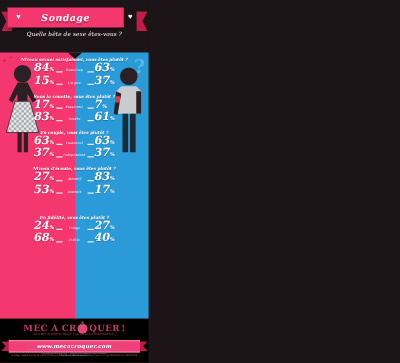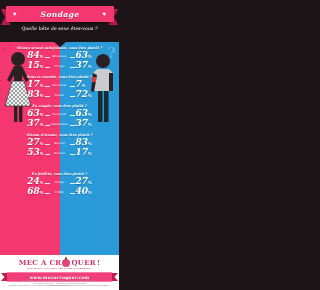--- a/index.html
+++ b/index.html
@@ -7,21 +7,21 @@
     width: 119px; height: 290px;
     background: #1c1417;
     font-family: "Liberation Sans", sans-serif;
     overflow: hidden;
   }
   .poster { position: relative; width: 119px; height: 290px; background: #1c1417; }
 
   
   .header { position: relative; height: 42px; background: #1c1417; }
   .ribbon {
-    position: absolute; left: 6px; top: 6px; width: 108px; height: 16px;
+    position: absolute; left: 6px; top: 6px; width: 93px; height: 16px;
     background: #f4386f;
     display: flex; align-items: center; justify-content: center;
     box-shadow: 0 1px 2px rgba(0,0,0,.45);
   }
   .ribbon-title {
     color: #ffffff; font-family: "DejaVu Serif", serif; font-style: italic;
     font-weight: bold; font-size: 7.5px; letter-spacing: .4px;
     text-shadow: 0 1px 1px rgba(0,0,0,.3);
   }
   .ribbon-tail {
@@ -96,21 +96,21 @@
     position: relative; top: 1px;
   }
   .answer::before, .answer::after {
     content: ""; position: absolute; top: 50%; width: 5px; height: 1px;
     background: rgba(255,255,255,.85);
   }
   .answer::before { left: 0; }
   .answer::after { right: 0; }
 
   
-  .footer { position: relative; height: 35px; background: #ffffff; }
+  .footer { position: relative; height: 35px; background: #000000; }
   .logo-wrap {
     position: absolute; left: 0; right: 0; top: 3px;
     display: flex; align-items: center; justify-content: center; gap: 1px;
   }
   .logo-txt {
     color: #c4386b; font-family: "DejaVu Serif", serif; font-weight: bold;
     font-size: 7px; letter-spacing: .3px;
   }
   .logo-apple {
     width: 8px; height: 8px; border-radius: 50%; background: #e0457c;
@@ -263,21 +263,21 @@
     <div class="qblock" style="top:33px">
       <div class="qtext">Sous la couette, vous êtes plutôt ?</div>
       <div class="row">
         <span class="pct l"><span>17</span><span class="sfx">%</span></span>
         <span class="answer">Passionné</span>
         <span class="pct r"><span>7</span><span class="sfx">%</span></span>
       </div>
       <div class="row">
         <span class="pct l"><span>83</span><span class="sfx">%</span></span>
         <span class="answer">Tendre</span>
-        <span class="pct r"><span>72</span><span class="sfx">%</span></span>
+        <span class="pct r"><span>61</span><span class="sfx">%</span></span>
       </div>
     </div>
 
     
     <div class="qblock" style="top:62px">
       <div class="qtext">En couple, vous êtes plutôt ?</div>
       <div class="row">
         <span class="pct l"><span>63</span><span class="sfx">%</span></span>
         <span class="answer">Fusionnel</span>
         <span class="pct r"><span>63</span><span class="sfx">%</span></span>

